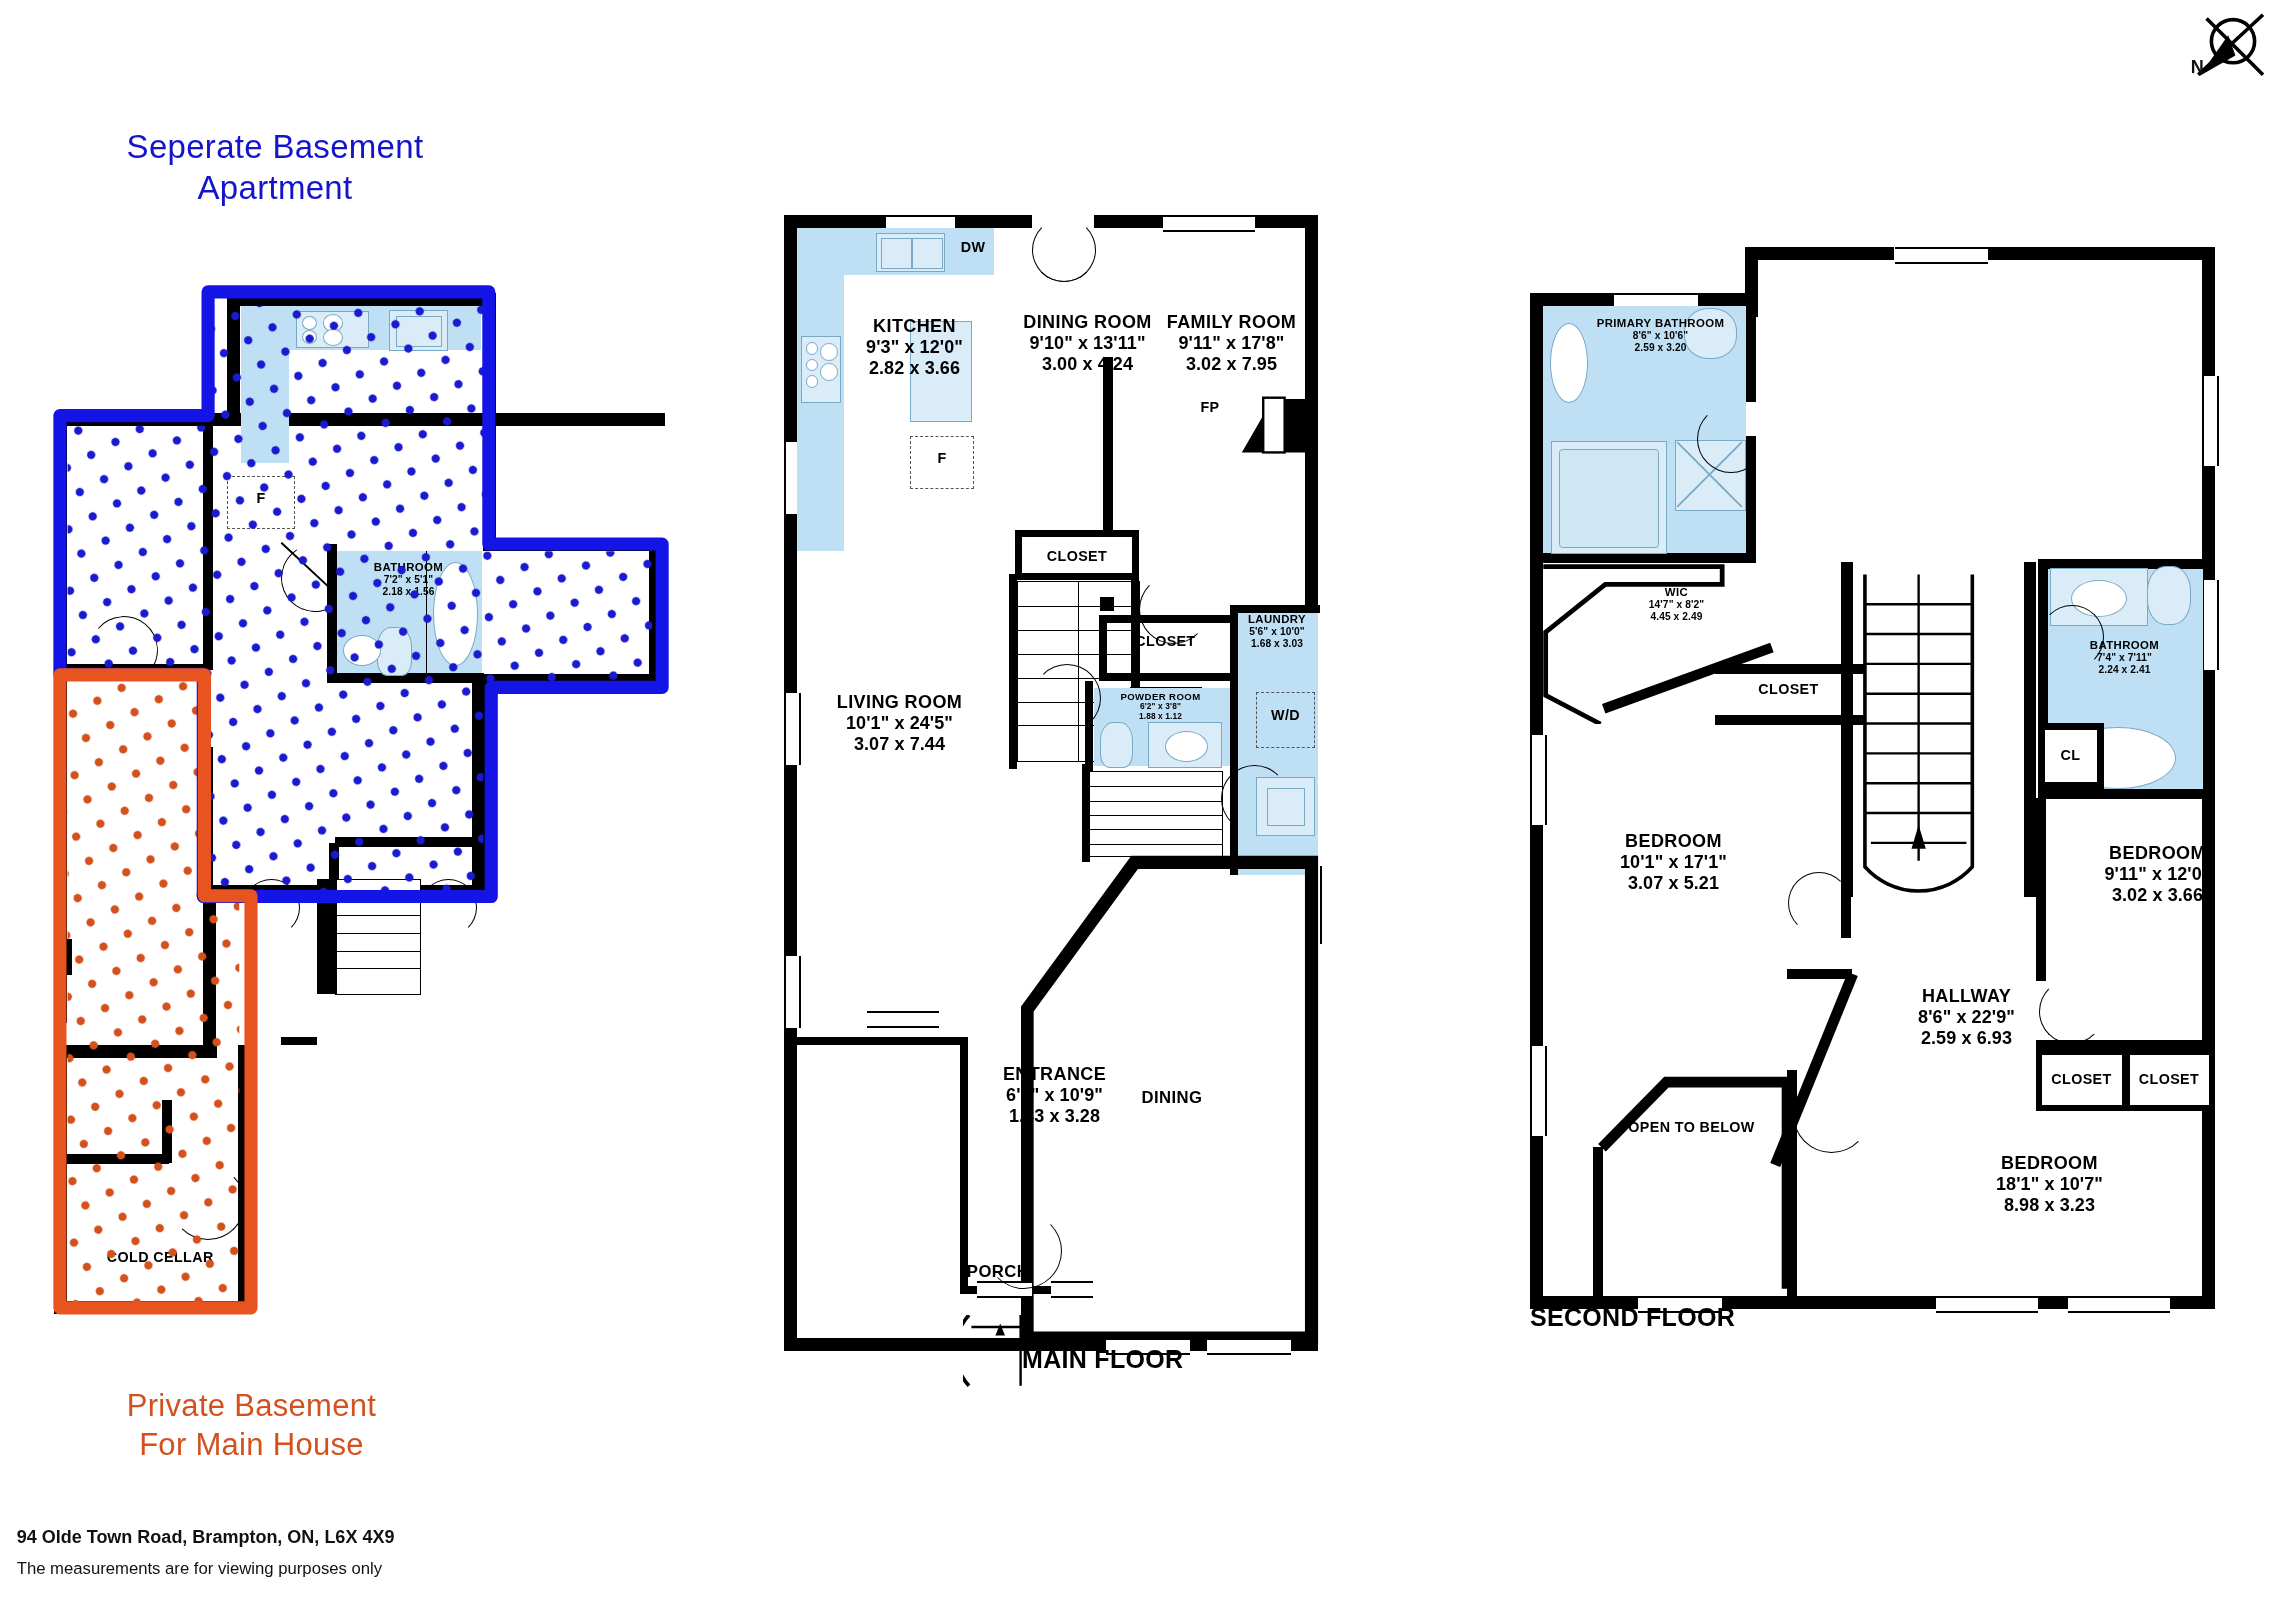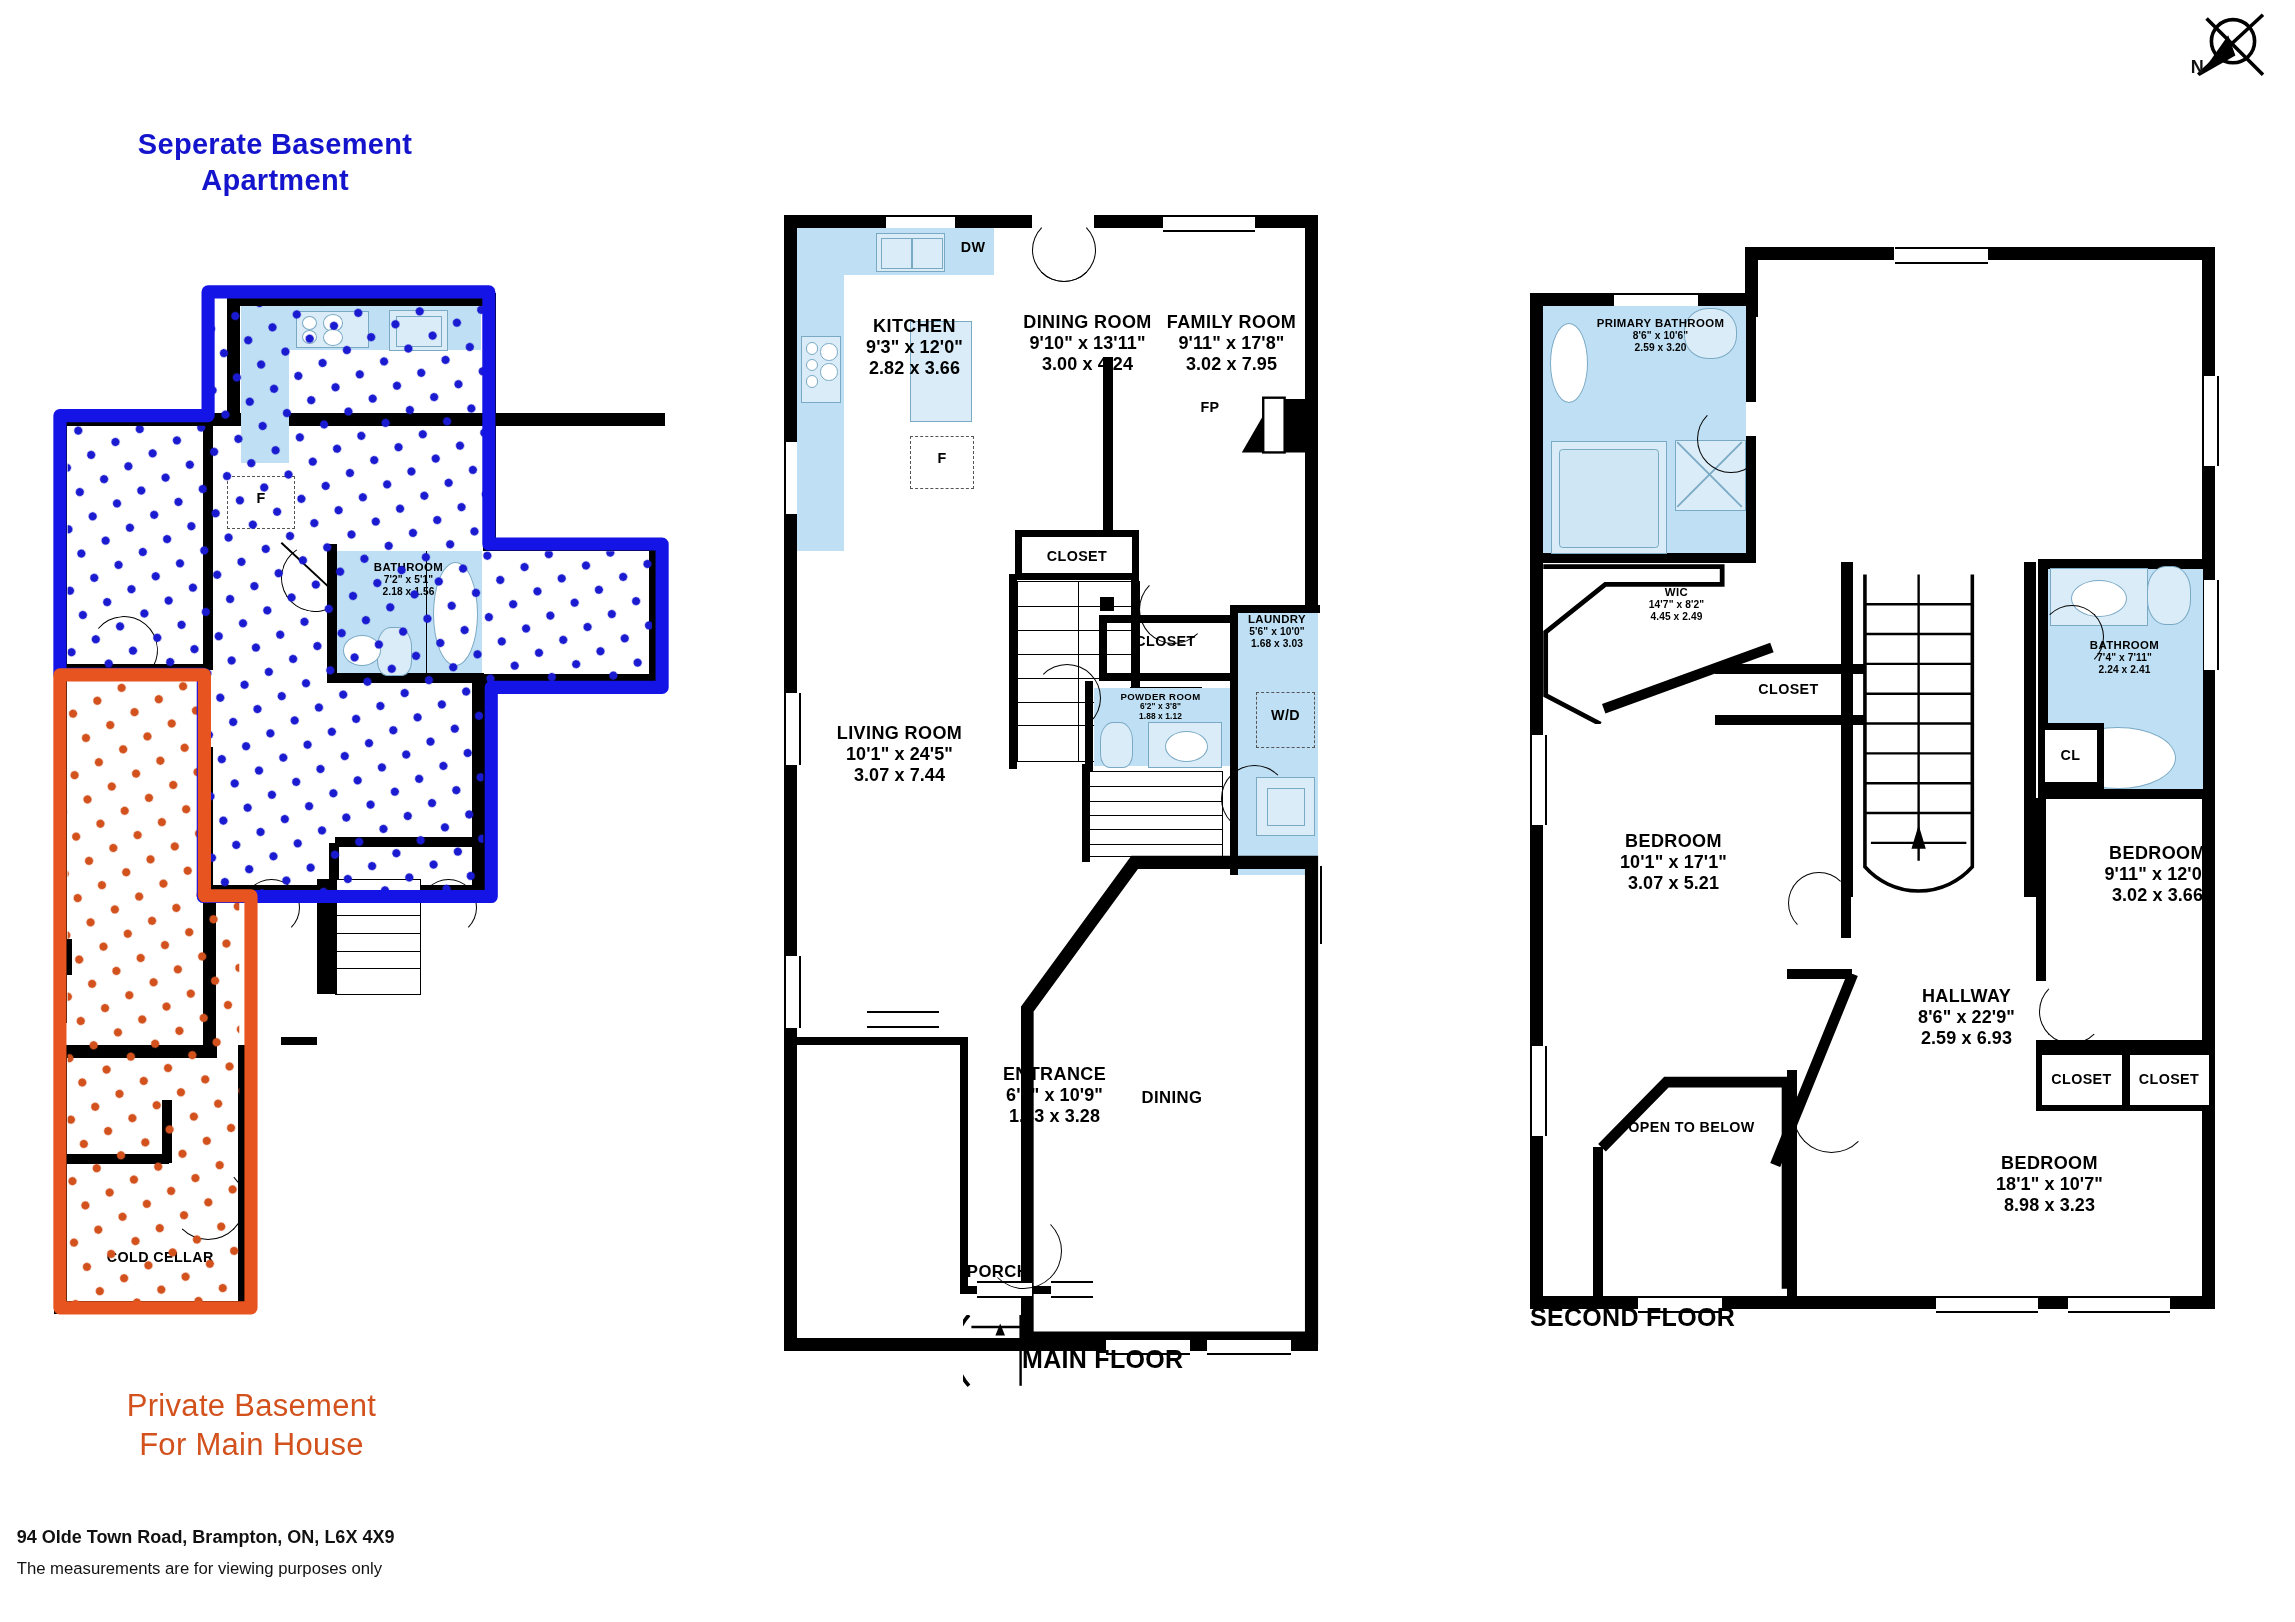--- a/index.html
+++ b/index.html
@@ -28,21 +28,21 @@
   .wet{position:absolute;background:#bfe0f4;}
   .out{position:absolute;border:7.8px solid #000;background:#fff;box-sizing:border-box;}
   .thin{position:absolute;background:#000;}
   .win{position:absolute;background:#fff;border-top:2.4px solid #000;border-bottom:2.4px solid #000;}
   .winv{position:absolute;background:#fff;border-left:2.4px solid #000;border-right:2.4px solid #000;}
   .dash{position:absolute;border:1.8px dashed #555;background:transparent;}
   .fixture{position:absolute;border:1.2px solid #7aa9c4;background:#d9ecf8;}
   .ovalw{position:absolute;border:1.2px solid #7aa9c4;border-radius:50%;background:#fff;}
   .arcdoor{position:absolute;border:1.2px solid #000;border-radius:50%;
            border-right-color:transparent;border-top-color:transparent;background:transparent;}
-  .banner-blue{position:absolute;color:#1414cd;font-weight:700;font-size:29px;letter-spacing:0.3px;
+  .banner-blue{position:absolute;color:#1414cd;font-weight:400;font-size:33px;letter-spacing:0.3px;
                text-align:center;line-height:1.25;}
   .banner-orange{position:absolute;color:#d2511d;font-weight:400;font-size:31px;letter-spacing:0.3px;
                  text-align:center;line-height:1.25;}
 
   
   .hatch{position:absolute;overflow:hidden;}
   .hatch svg{display:block;}
 
   
   .stair{position:absolute;border:1.2px solid #000;background:#fff;}
@@ -313,21 +313,21 @@
     <div class="fixture" style="left:377px;top:543px;width:72px;height:44px;">
       <div class="ovalw" style="left:15.5px;top:8.4px;width:41px;height:29px;"></div>
     </div>
     <div class="rlabel tiny" style="left:319px;top:512px;width:141px;">
       <span class="nm">POWDER ROOM</span>
       <span class="d1">6'2" x 3'8"</span>
       <span class="d2">1.88 x 1.12</span>
     </div>
     <div class="arcdoor" style="left:262px;top:485px;width:66px;height:66px;transform:rotate(180deg);"></div>
 
-    <div class="rlabel" style="left:36px;top:544px;width:185px;">
+    <div class="rlabel" style="left:36px;top:513px;width:185px;">
       <span class="nm">LIVING ROOM</span>
       <span class="d1">10'1" x 24'5"</span>
       <span class="d2">3.07 x 7.44</span>
     </div>
 
     <div class="stair" style="left:318px;top:592px;width:132px;height:84px;">
       <div class="step" style="left:0;top:14.3px;width:132px;"></div>
       <div class="step" style="left:0;top:29px;width:132px;"></div>
       <div class="step" style="left:0;top:43px;width:132px;"></div>
       <div class="step" style="left:0;top:57px;width:132px;"></div>

